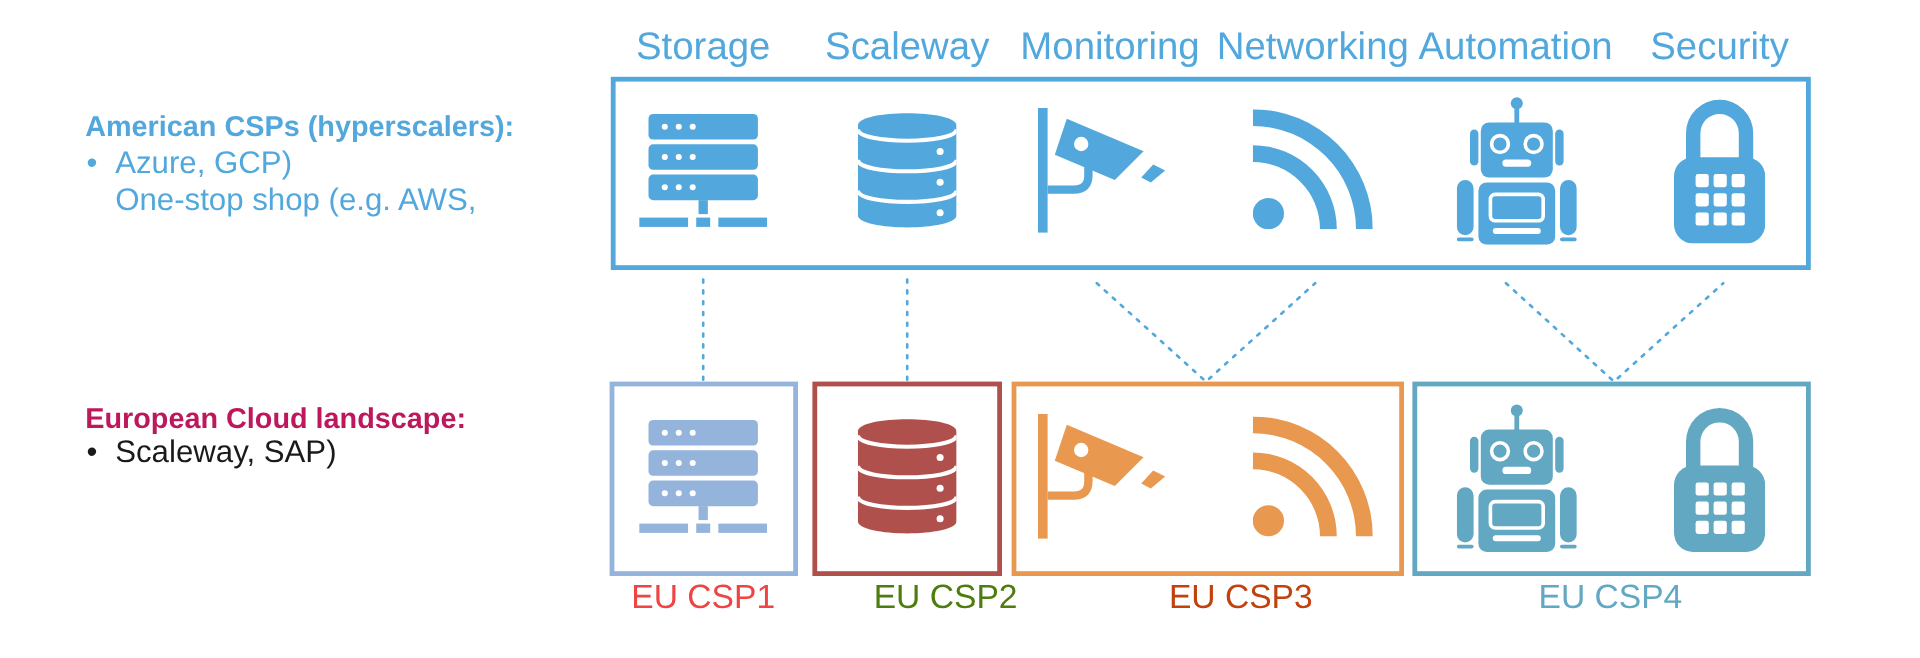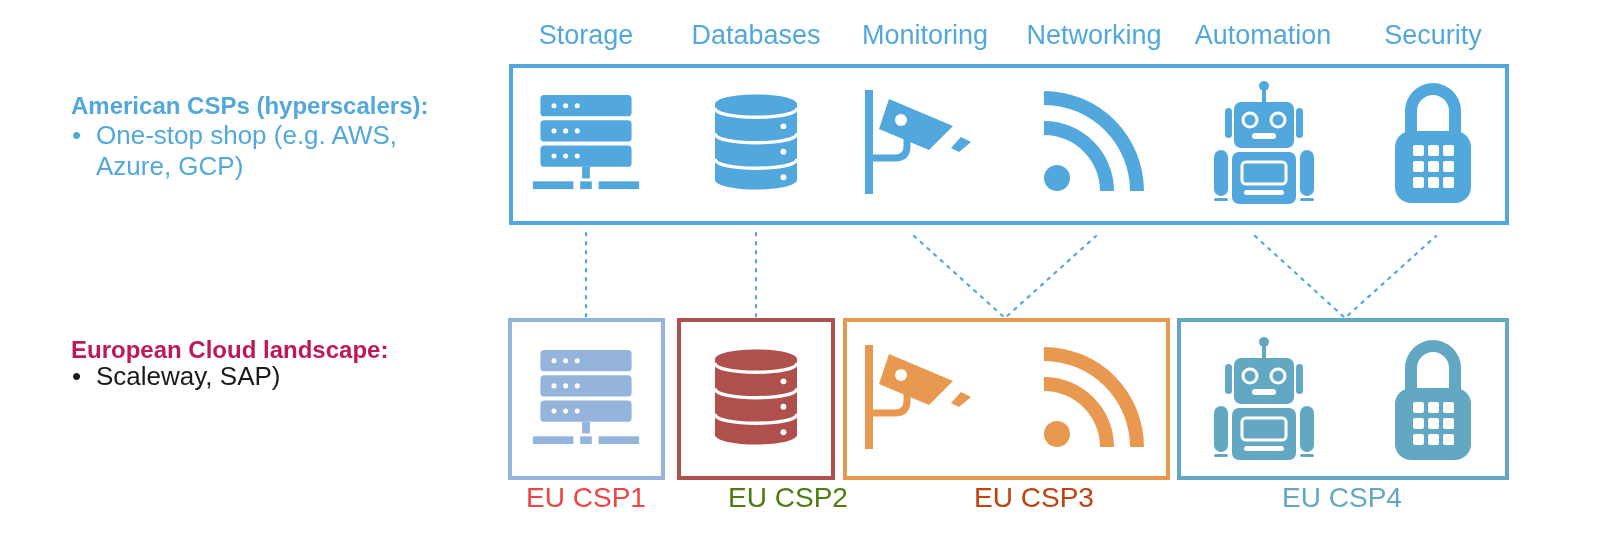--- a/index.html
+++ b/index.html
@@ -1,43 +1,43 @@
 <!DOCTYPE html>
 <html><head>
 <meta charset="utf-8">
 <style>
   html, body { margin:0; padding:0; background:#ffffff; }
   body { width:1600px; height:548px; position:relative; overflow:hidden; font-family:"Liberation Sans", sans-serif; }
-  .cat-label { position:absolute; top:20px; font-size:27px; color:#52a8dc; white-space:nowrap; transform:translateX(-50%); }
+  .cat-label { position:absolute; top:20px; font-size:32px; color:#52a8dc; white-space:nowrap; transform:translateX(-50%); }
   .section-title { position:absolute; font-weight:bold; font-size:24px; white-space:nowrap; }
   .bullet { position:absolute; font-size:26px; line-height:31px; }
   .bullet .dot { position:absolute; left:-24px; top:0; }
   .box { position:absolute; box-sizing:border-box; border-width:4px; border-style:solid; }
   .csp-label { position:absolute; top:482px; font-size:28px; transform:translateX(-50%); white-space:nowrap; }
   svg.icon { position:absolute; overflow:visible; }
   svg.lines { position:absolute; left:0; top:0; }
 </style>
 </head>
 <body>
 
 <div>
   <div class="cat-label" style="left:586px">Storage</div>
-  <div class="cat-label" style="left:756px">Databases</div>
+  <div class="cat-label" style="left:756px">Scaleway</div>
   <div class="cat-label" style="left:925px">Monitoring</div>
   <div class="cat-label" style="left:1094px">Networking</div>
   <div class="cat-label" style="left:1263px">Automation</div>
   <div class="cat-label" style="left:1433px">Security</div>
 </div>
 
 <div>
   <div class="section-title" style="left:71px; top:92px; color:#52a8dc;">American CSPs (hyperscalers):</div>
   <div class="bullet" style="left:96px; top:120px; color:#52a8dc;">
     <span class="dot">•</span>
+    <div>Azure, GCP)</div>
     <div>One-stop shop (e.g. AWS,</div>
-    <div>Azure, GCP)</div>
   </div>
 </div>
 
 <div>
   <div class="section-title" style="left:71px; top:336px; color:#be185d;">European Cloud landscape:</div>
   <div class="bullet" style="left:96px; top:361px; color:#1a1a1a;">
     <span class="dot">•</span>
     <div>Scaleway, SAP)</div>
   </div>
 </div>

